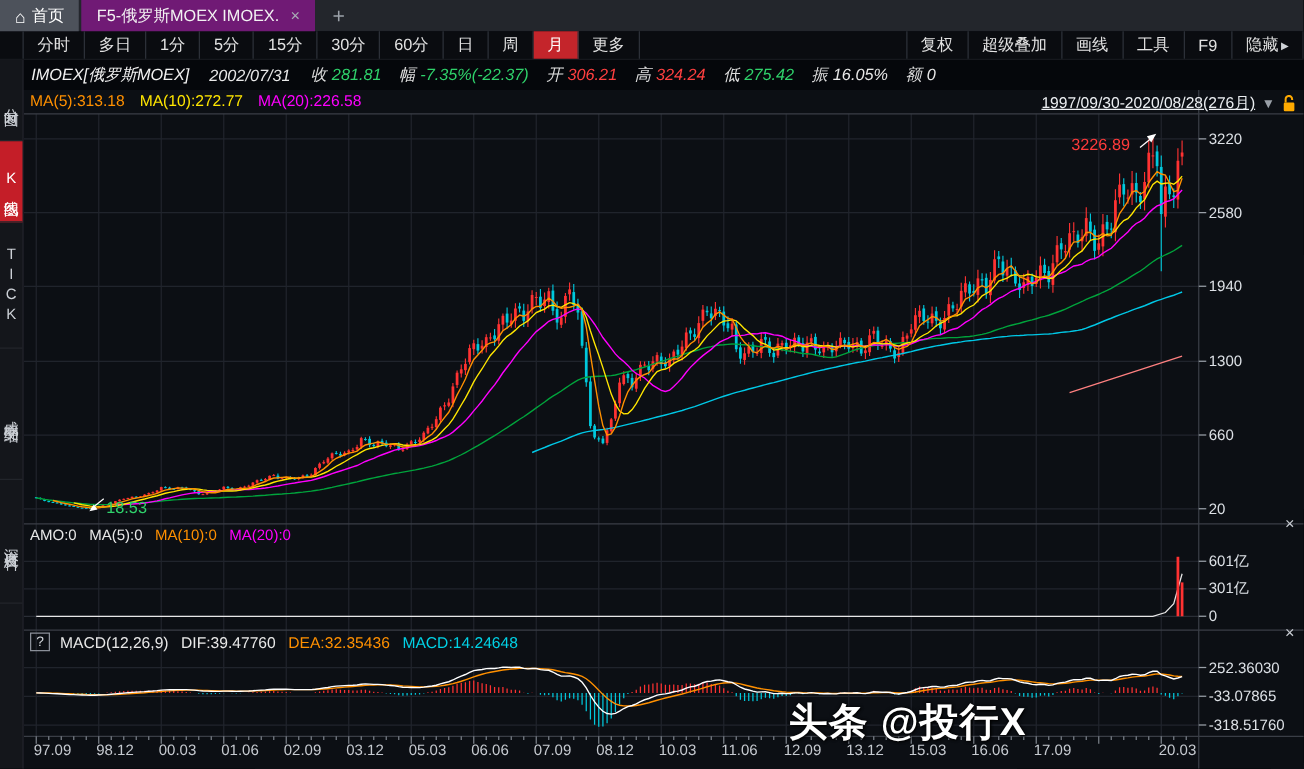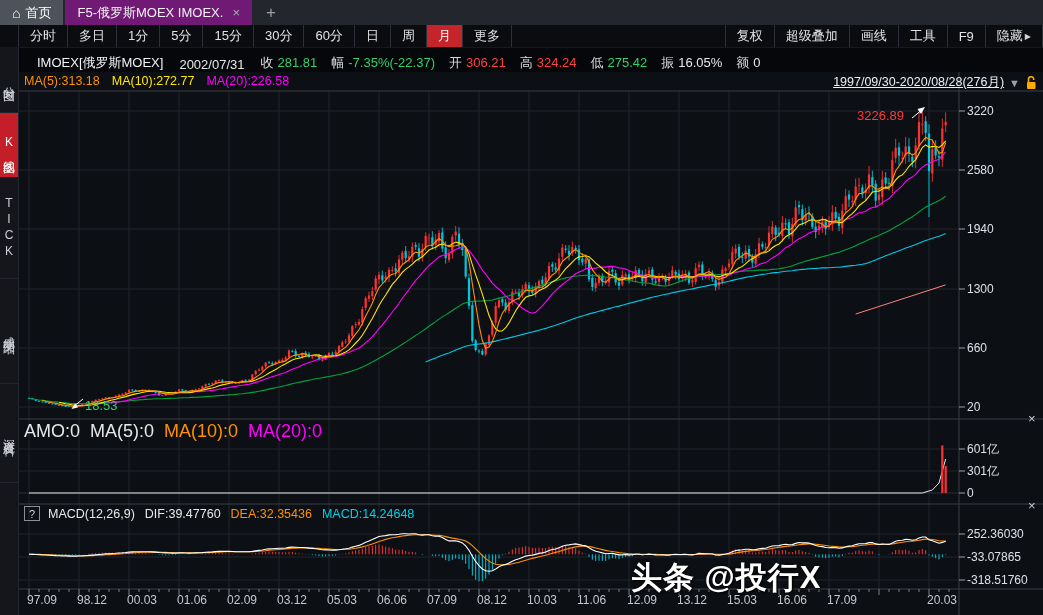--- a/index.html
+++ b/index.html
@@ -21,36 +21,36 @@
   .tb-arrow{font-size:8px;color:#cfd3d8;}
   .tb-spacer{flex:1;}
   
   .main-row{display:flex;height:568px;}
   .sidebar{width:18px;background:#14161b;display:flex;flex-direction:column;border-right:1px solid #24272e;}
   .side-item{writing-mode:vertical-rl;text-orientation:upright;display:flex;align-items:center;justify-content:center;
              font-size:12px;color:#ccd0d6;border-bottom:1px solid #22252b;letter-spacing:2px;line-height:18px;}
   .side-item.active{background:#c41e28;color:#fff;}
   .right-col{flex:1;display:flex;flex-direction:column;}
   
-  .infobar{height:24px;display:flex;align-items:flex-end;font-size:13px;background:#05070b;padding-left:18px;white-space:nowrap;}
+  .infobar{height:24px;display:flex;align-items:center;font-size:13px;background:#05070b;padding-left:6px;white-space:nowrap;font-style:italic;}
   .sym{color:#f2f2f2;margin-right:16px;}
   .idate{color:#e8e8e8;margin-right:16px;}
   .ifield{margin-right:14px;}
   .ifield .lbl{color:#dcdcdc;margin-right:4px;}
   
   .chart-area{position:relative;width:1025px;height:544px;background:#0c0f14;}
   #chart{position:absolute;left:0;top:0;width:1025px;height:544px;}
   .ma-header{position:absolute;left:5px;top:2px;font-size:12.5px;white-space:nowrap;}
   .ma-header span{margin-right:12px;}
   .range-sel{position:absolute;right:6px;top:2px;display:flex;align-items:center;gap:5px;font-size:12.5px;}
   .range-text{color:#eceff2;text-decoration:underline;}
   .dd{color:#9aa0a8;font-size:11px;}
   .y-label{position:absolute;transform:translateY(-50%);font-size:12px;color:#dde1e6;white-space:nowrap;}
   .x-label{position:absolute;top:521px;font-size:12px;color:#c6cad0;white-space:nowrap;}
-  .vol-header{position:absolute;left:5px;top:349px;font-size:18px;white-space:nowrap;}
+  .vol-header{position:absolute;left:5px;top:349px;font-size:12px;white-space:nowrap;}
   .vol-header span{margin-right:10px;}
   .macd-header-row{position:absolute;left:5px;top:434px;font-size:12.5px;display:flex;align-items:center;gap:8px;white-space:nowrap;}
   .help{display:inline-flex;align-items:center;justify-content:center;width:14px;height:13px;border:1px solid #8a8f98;color:#cfd3d8;font-size:11px;}
   #macd-fields span{margin-right:10px;}
   .panel-x{position:absolute;left:1009px;color:#c8ccd2;font-size:13px;line-height:12px;}
   .ann-peak{position:absolute;left:838px;top:36px;font-size:13px;}
   .ann-low{position:absolute;left:66px;top:326px;font-size:13px;}
   .watermark{position:absolute;left:612px;top:485px;font-size:31px;font-weight:bold;color:#fff;letter-spacing:1px;z-index:6;
              text-shadow:0 0 3px rgba(0,0,0,.9),1px 1px 2px rgba(0,0,0,.9);white-space:nowrap;}
 </style>

